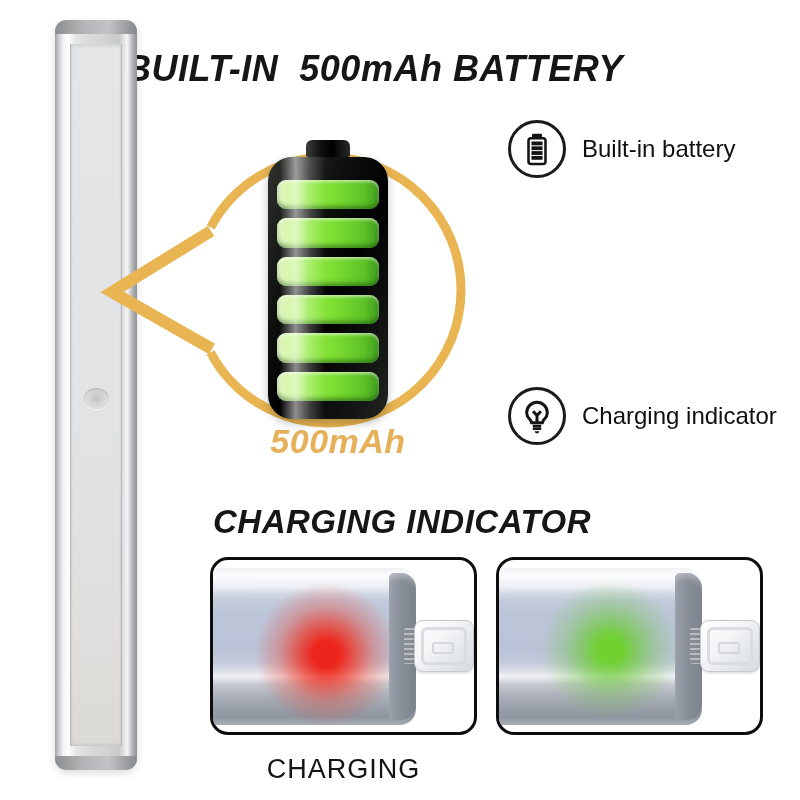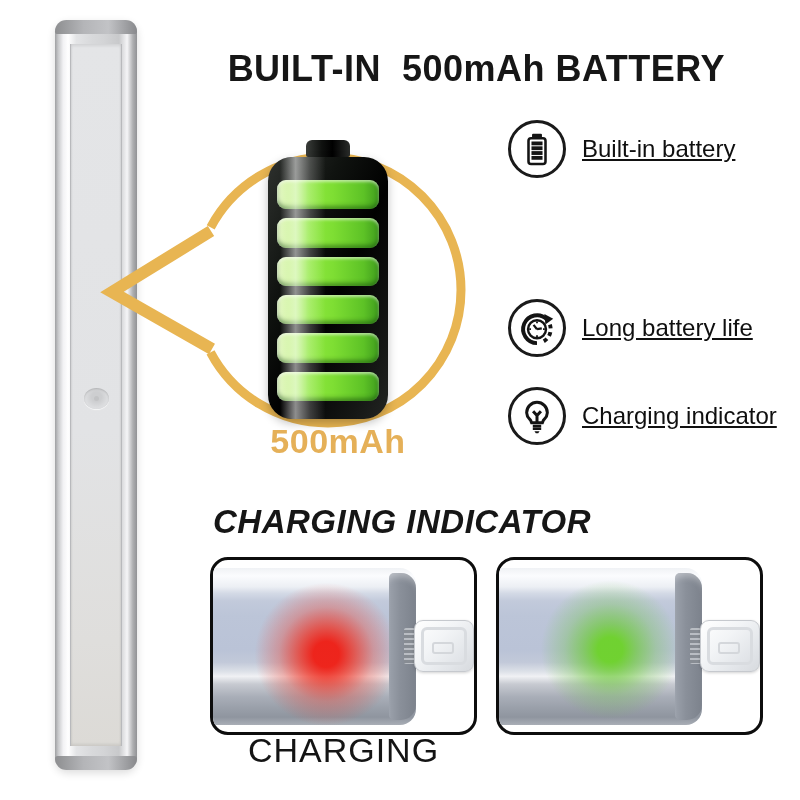--- a/index.html
+++ b/index.html
@@ -1,21 +1,21 @@
 <!DOCTYPE html>
 <html><head>
 <meta charset="utf-8">
 <style>
   html,body{margin:0;padding:0;background:#ffffff;}
   #stage{position:relative;width:800px;height:800px;background:#ffffff;overflow:hidden;
          font-family:"Liberation Sans", sans-serif;color:#111;}
 
   
-  .main-title{position:absolute;left:125px;top:48px;width:600px;text-align:right;
-    font-size:36px;font-weight:bold;letter-spacing:.5px;color:#161616;white-space:pre;}
+  .main-title{position:absolute;left:125px;top:48px;width:600px;text-align:left;
+    font-size:36px;font-weight:bold;font-style:italic;letter-spacing:.5px;color:#161616;white-space:pre;}
   .section-heading{position:absolute;left:213px;top:503px;width:420px;
     font-size:33px;font-weight:bold;font-style:italic;letter-spacing:.5px;color:#161616;}
 
   
   .light-bar{position:absolute;left:55px;top:20px;width:82px;height:750px;border-radius:13px;
     background:linear-gradient(to right,#9fa0a2 0%,#c8c9cb 4%,#f2f2f4 10%,#ffffff 16%,#e3e4e6 26%,
       #d8d9db 45%,#d3d4d6 60%,#c8c9cb 78%,#f5f5f7 88%,#aeafb1 95%,#919295 100%);
     box-shadow:0 3px 8px rgba(0,0,0,.14);}
   .bar-cap{position:absolute;left:0;right:0;height:14px;
     background:linear-gradient(to right,#8d8e90,#b4b5b8 35%,#c2c3c6 65%,#88898c);}
@@ -43,24 +43,24 @@
     box-shadow:0 4px 10px rgba(0,0,0,.25);}
   .battery-cells{position:absolute;left:9px;right:9px;top:23px;bottom:18px;
     display:flex;flex-direction:column;gap:9px;}
   .cell{flex:1;border-radius:9px;
     background:linear-gradient(to right,#eaf8d2 0%,#c7f28c 12%,#90e940 30%,#7ede33 55%,#5dc226 85%,#3f9c1d 100%);
     box-shadow:inset 0 2px 3px rgba(255,255,255,.55), inset 0 -3px 4px rgba(16,70,8,.5);}
   .battery-glare{position:absolute;inset:0;border-radius:24px;pointer-events:none;
     background:linear-gradient(to right,rgba(255,255,255,0) 10%,rgba(255,255,255,.55) 23%,
       rgba(255,255,255,.22) 35%,rgba(255,255,255,0) 48%);}
   .capacity{position:absolute;left:238px;top:422px;width:200px;text-align:center;
-    font-size:34px;font-weight:bold;color:#E5B058;letter-spacing:.5px;}
+    font-size:34px;font-weight:bold;color:#E5B058;letter-spacing:.5px;font-style:italic;}
 
   
-  .feature-row{position:absolute;left:508px;height:60px;display:flex;align-items:center;gap:16px;text-decoration:underline;}
+  .feature-row{position:absolute;left:508px;height:60px;display:flex;align-items:center;gap:16px;}
   .feature-circle{width:58px;height:58px;border:3px solid #1a1a1a;border-radius:50%;
     box-sizing:border-box;display:flex;align-items:center;justify-content:center;flex:0 0 auto;background:#fff;}
   .feature-label{font-size:24px;color:#0f0f0f;white-space:nowrap;}
 
   
   .card{position:absolute;top:557px;width:267px;height:178px;box-sizing:border-box;
     border:3px solid #0d0d0d;border-radius:18px;background:#fff;overflow:hidden;}
   .card.left{left:210px;} .card.right{left:496px;}
   .photo{position:absolute;left:-1px;top:8px;width:204px;height:157px;border-radius:0 16px 16px 0;overflow:hidden;
     background:linear-gradient(to bottom,
@@ -77,22 +77,22 @@
   .usb{position:absolute;right:0;top:60px;width:64px;height:52px;}
   .usb-metal{position:absolute;left:-6px;top:8px;width:11px;height:36px;border-radius:2px;
     background:repeating-linear-gradient(to bottom,#b9bdc3 0 2.5px,#878c93 2.5px 5px);}
   .usb-body{position:absolute;left:4px;top:0;width:60px;height:52px;box-sizing:border-box;border-radius:9px;
     background:linear-gradient(135deg,#ffffff 0%,#f2f4f6 40%,#e2e5e9 75%,#d7dade 100%);
     border:1px solid #c6c9ce;box-shadow:0 1px 3px rgba(0,0,0,.18);}
   .usb-body::before{content:"";position:absolute;left:6px;top:6px;right:6px;bottom:6px;
     border:3px solid #d9dce0;border-radius:6px;}
   .usb-body::after{content:"";position:absolute;left:17px;top:21px;width:18px;height:8px;
     border:2px solid #d4d7db;border-radius:3px;}
-  .card-label{position:absolute;top:731px;width:267px;text-align:center;
-    font-size:34px;letter-spacing:1px;color:#141414;}
+  .card-label{position:absolute;top:754px;width:267px;text-align:center;
+    font-size:27px;letter-spacing:1px;color:#141414;}
   .card-label.left{left:210px;} .card-label.right{left:496px;}
 
   .icon-stroke{stroke:#141414;fill:none;}
 </style>
 </head>
 <body>
 
 <div id="stage">
 
   <div class="main-title">BUILT-IN  500mAh BATTERY</div>
@@ -133,33 +133,20 @@
         <rect x="8.1" y="6.7" width="7.8" height="2.7" fill="#141414"></rect>
         <rect x="8.1" y="10.1" width="7.8" height="2.7" fill="#141414"></rect>
         <rect x="8.1" y="13.5" width="7.8" height="2.7" fill="#141414"></rect>
         <rect x="8.1" y="16.9" width="7.8" height="2.7" fill="#141414"></rect>
       </svg>
     </span>
     <span class="feature-label">Built-in battery</span>
   </div>
 
 
-  <div class="feature-row" style="top:298px;">
-    <span class="feature-circle">
-      <svg width="36" height="36" viewBox="0 0 24 24">
-        <circle cx="12" cy="12.8" r="6" class="icon-stroke" stroke-width="1.6"></circle>
-        <path d="M12 12.8 L9.7 9.9 M12 12.8 L15.2 12.2" class="icon-stroke" stroke-width="1.5"></path>
-        <path d="M12 7.6 v1.2 M12 18 v-1.2 M6.8 12.8 h1.2 M17.2 12.8 h-1.2" class="icon-stroke" stroke-width="1.2"></path>
-        <path d="M12 22.1 A9.3 9.3 0 1 1 18.6 6.2" class="icon-stroke" stroke-width="2.6"></path>
-        <polygon points="16.9,2.6 22.8,5.9 17.6,9.6" fill="#141414"></polygon>
-        <path d="M20.6 9.8 A9.3 9.3 0 0 1 14.6 21.7" class="icon-stroke" stroke-width="2.6" stroke-dasharray="2.6 2.4"></path>
-      </svg>
-    </span>
-    <span class="feature-label">Long battery life</span>
-  </div>
 
   <div class="feature-row" style="top:386px;">
     <span class="feature-circle">
       <svg width="36" height="36" viewBox="0 0 24 24">
         <path d="M12 2.9 a6.9 6.9 0 0 1 6.9 6.9 c0 2.6 -1.6 3.9 -2.7 5.2 l-0.6 1.5 h-7.2 l-0.6 -1.5 c-1.1 -1.3 -2.7 -2.6 -2.7 -5.2 A6.9 6.9 0 0 1 12 2.9 z" class="icon-stroke" stroke-width="2"></path>
         <path d="M12 16.4 V11.7 M12 11.7 L9.4 8.8 M12 11.7 L14.6 8.8" class="icon-stroke" stroke-width="2"></path>
         <path d="M9.2 18.7 h5.6 M9.2 20.5 h5.6" class="icon-stroke" stroke-width="1.7"></path>
         <path d="M10.3 22.1 h3.4 l-0.9 1.4 h-1.6 z" fill="#141414"></path>
       </svg>
     </span>

